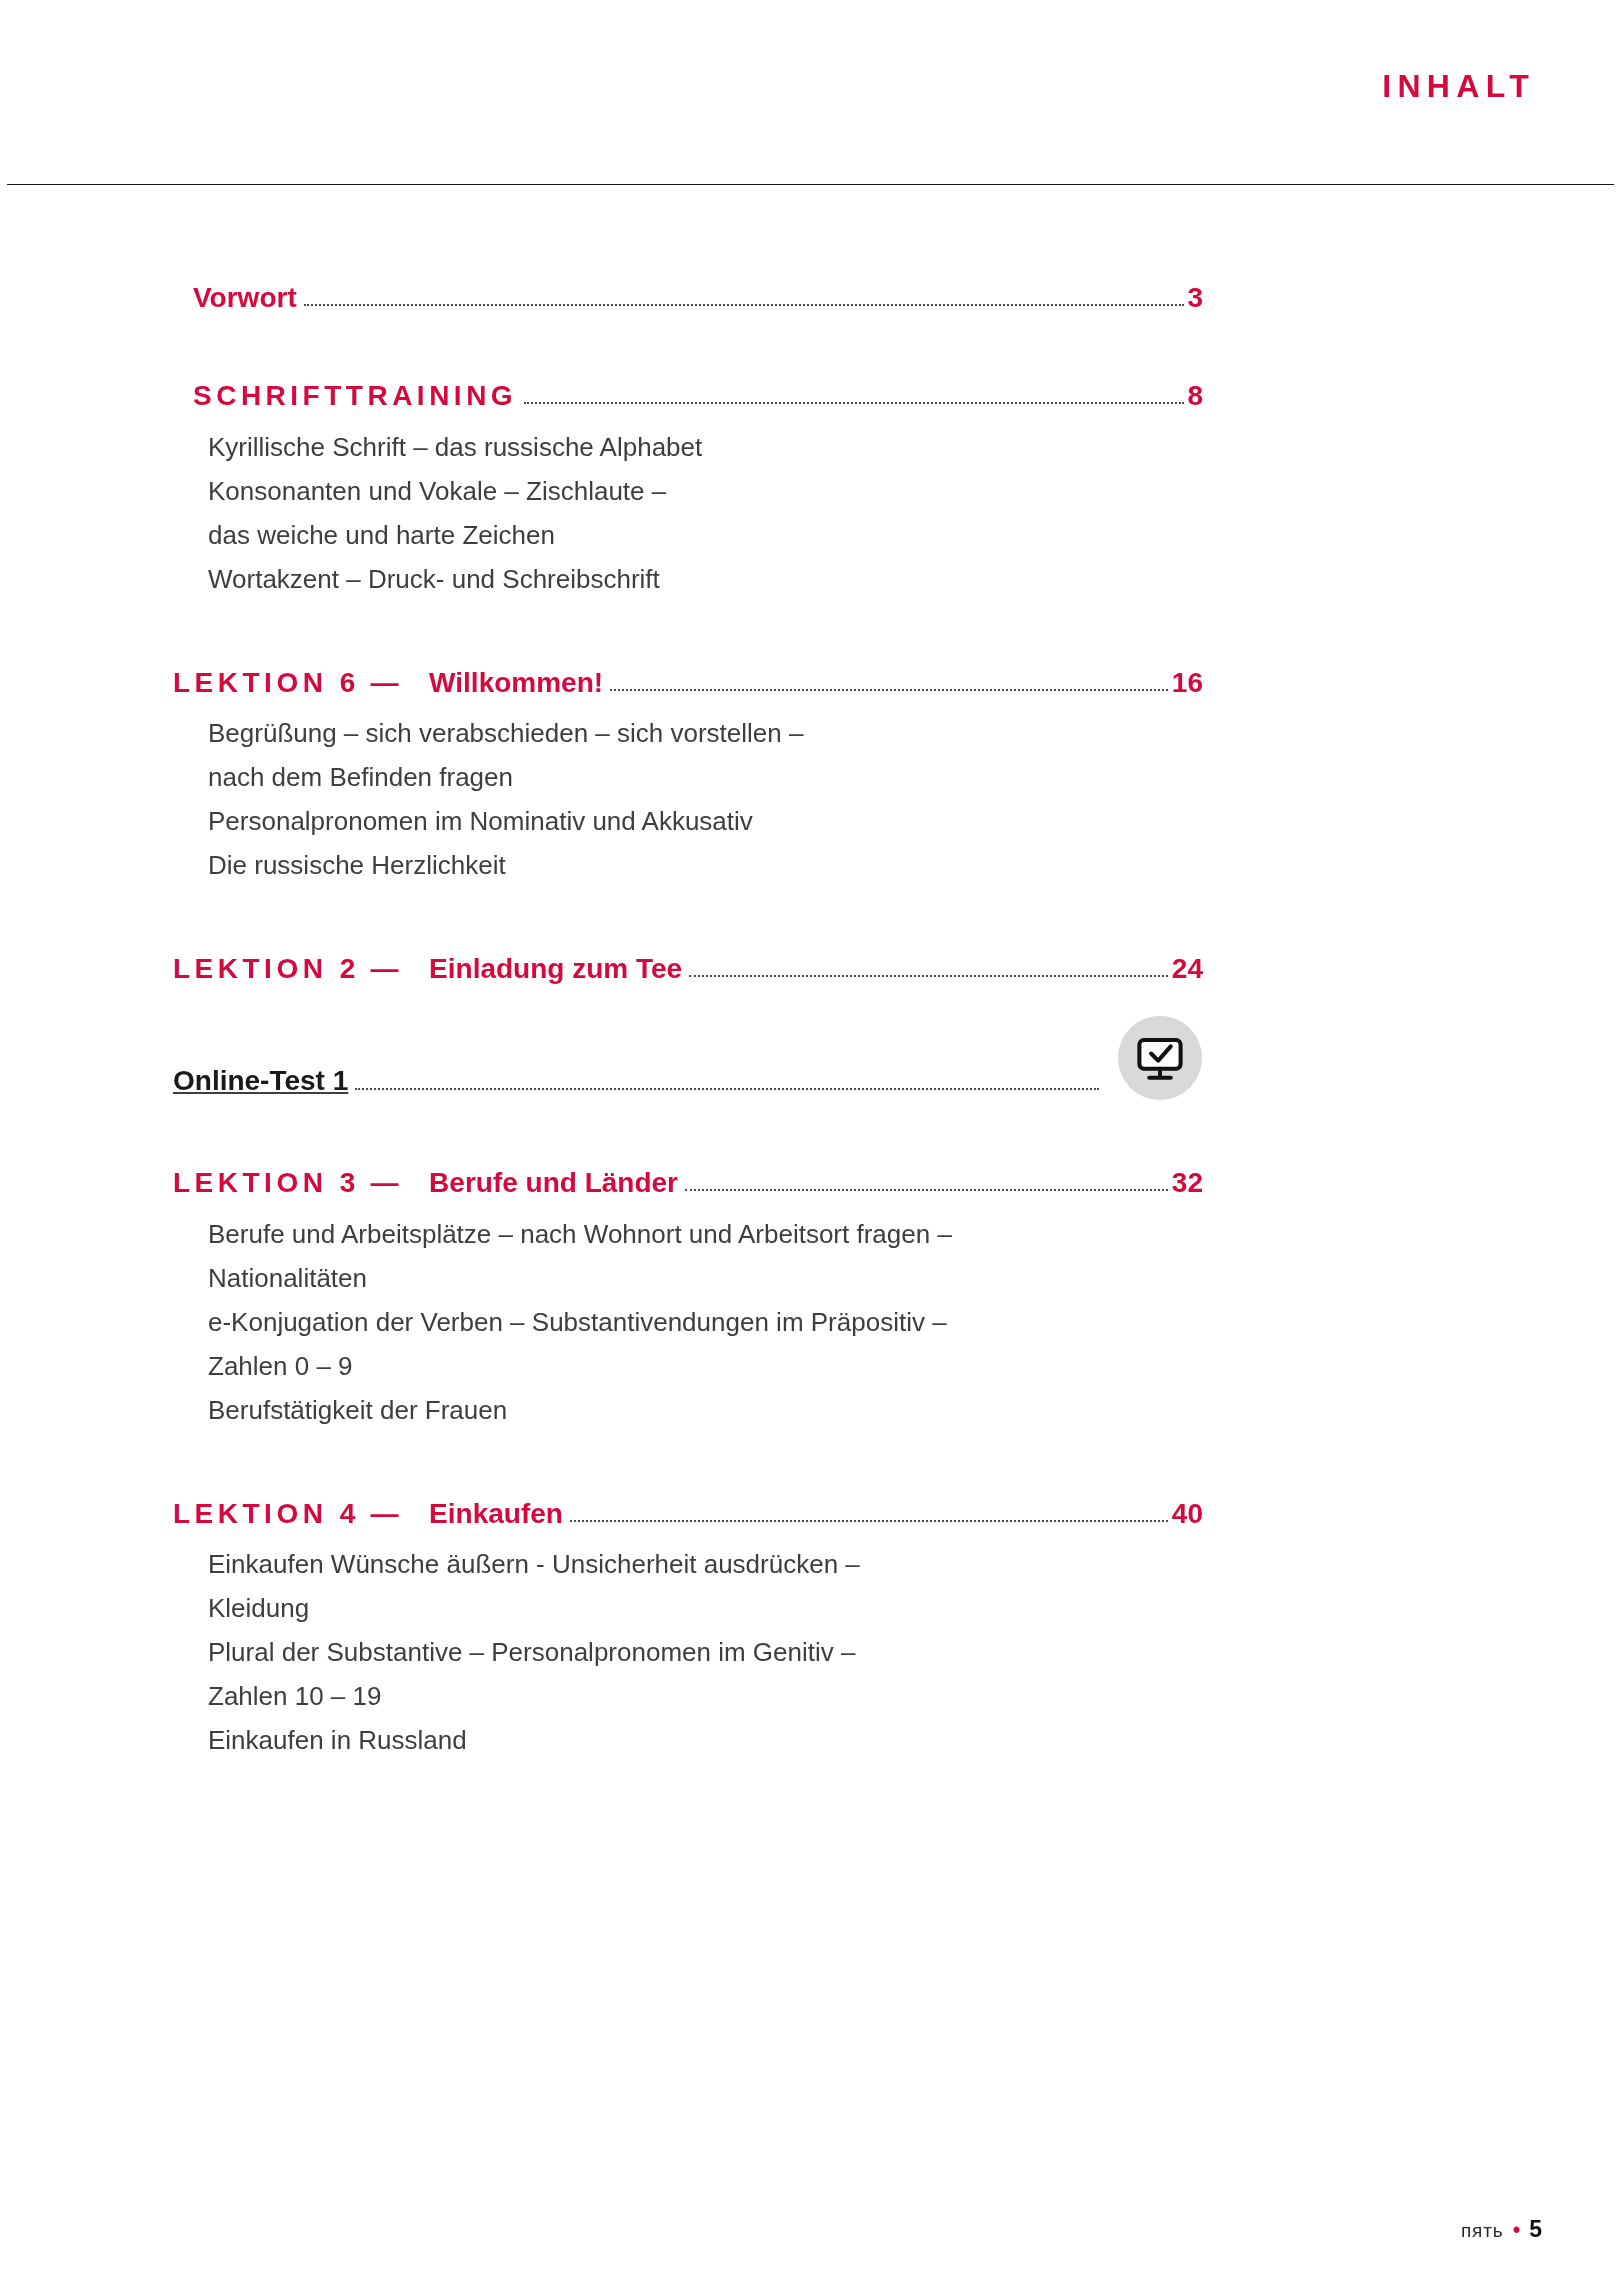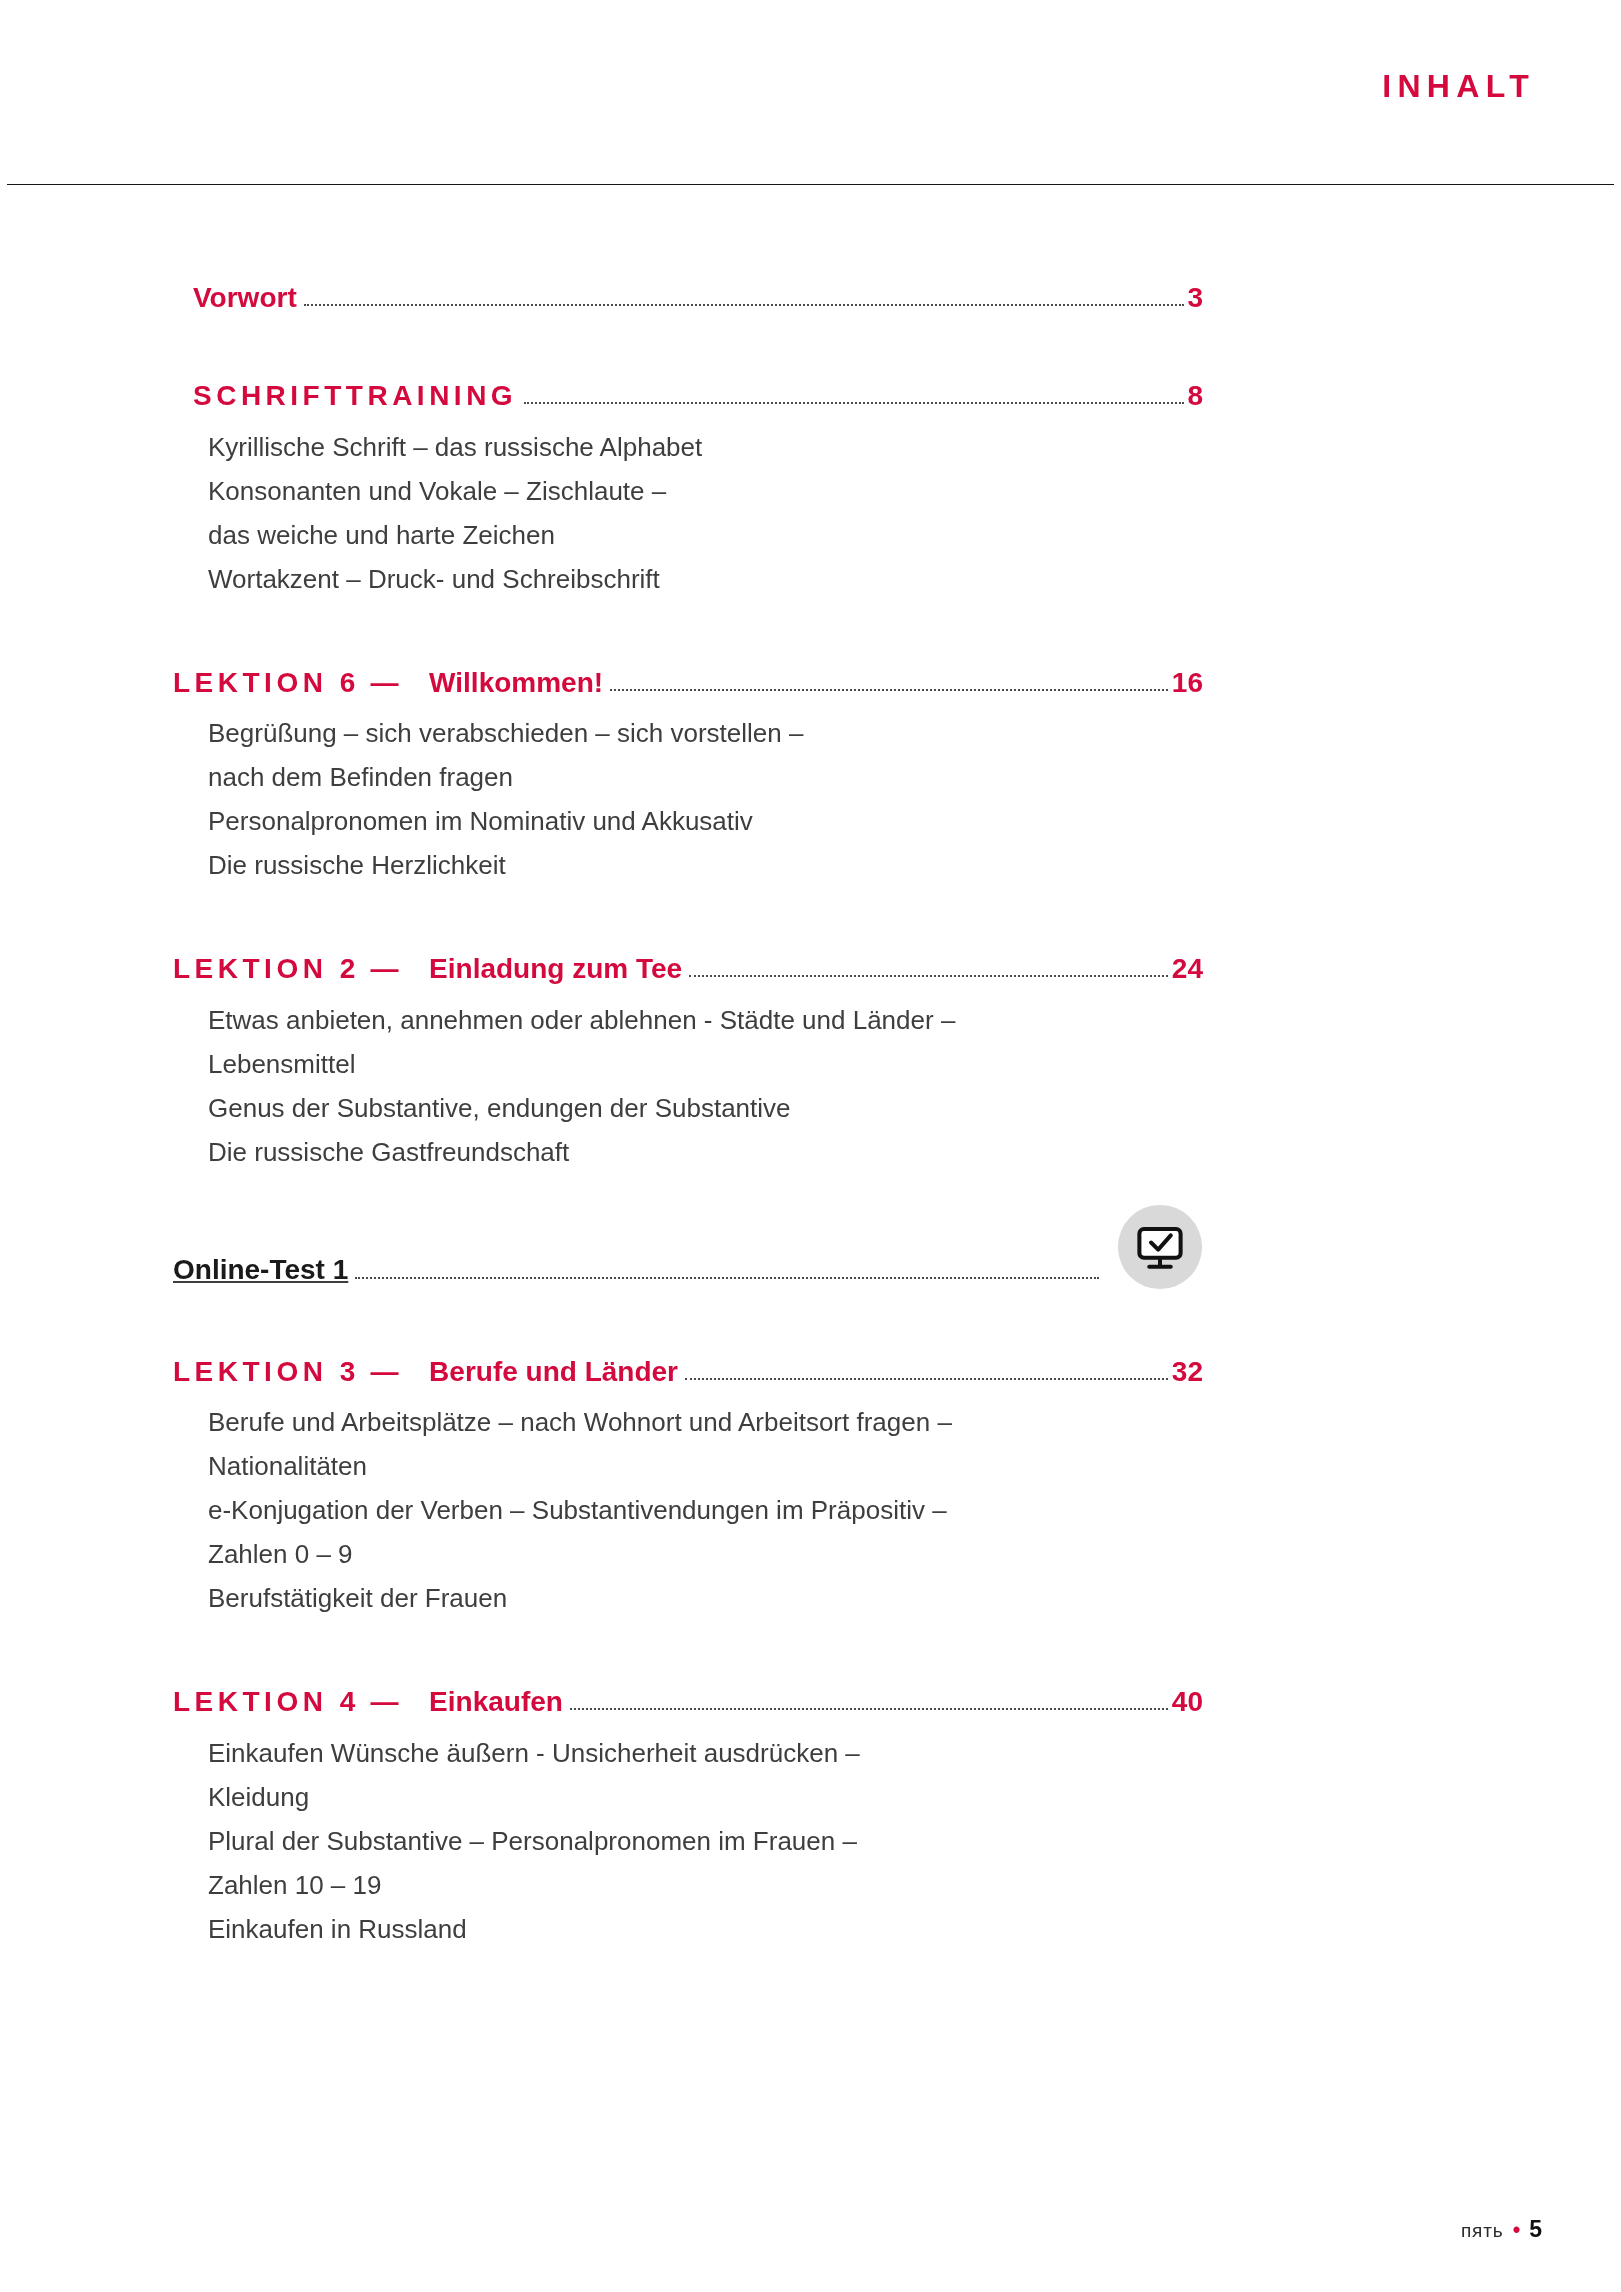--- a/index.html
+++ b/index.html
@@ -116,26 +116,20 @@
   </div>
 
   <div class="entry">
     <div class="toc-row">
       <span class="lek-label">LEKTION 2</span>
       <span class="lek-sep">—</span>
       <span class="lek-title">Einladung zum Tee</span>
       <span class="leader"></span>
       <span class="page-num">24</span>
     </div>
-    <div class="entry-lines">
-      <div class="line">Etwas anbieten, annehmen oder ablehnen - Städte und Länder –</div>
-      <div class="line">Lebensmittel</div>
-      <div class="line">Genus der Substantive, endungen der Substantive</div>
-      <div class="line">Die russische Gastfreundschaft</div>
-    </div>
   </div>
 
   <div class="entry online">
     <span class="online-title">Online-Test 1</span>
     <span class="leader"></span>
     <span class="online-icon">
       <svg width="86" height="86" viewBox="0 0 96 96">
         <circle cx="48" cy="48" r="47" fill="#d9d9d9"></circle>
         <rect x="25" y="28" width="46" height="32" rx="5" fill="#ffffff" stroke="#111111" stroke-width="4.5"></rect>
         <path d="M38 43 l8 8 l14 -16" fill="none" stroke="#111111" stroke-width="4.5" stroke-linecap="round" stroke-linejoin="round"></path>
@@ -166,21 +160,21 @@
     <div class="toc-row">
       <span class="lek-label">LEKTION 4</span>
       <span class="lek-sep">—</span>
       <span class="lek-title">Einkaufen</span>
       <span class="leader"></span>
       <span class="page-num">40</span>
     </div>
     <div class="entry-lines">
       <div class="line">Einkaufen Wünsche äußern - Unsicherheit ausdrücken –</div>
       <div class="line">Kleidung</div>
-      <div class="line">Plural der Substantive – Personalpronomen im Frauen –</div>
+      <div class="line">Plural der Substantive – Personalpronomen im Genitiv –</div>
       <div class="line">Zahlen 10 – 19</div>
       <div class="line">Einkaufen in Russland</div>
     </div>
   </div>
 
 </div>
 
 <div class="footer">
   <span class="footer-word">пять</span>
   <span class="footer-bullet">•</span>

